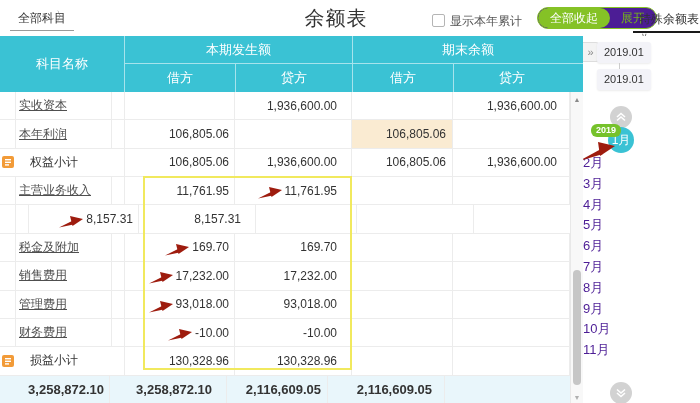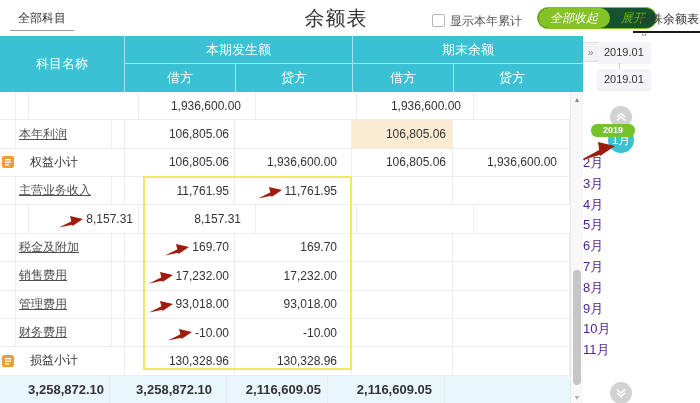--- a/index.html
+++ b/index.html
@@ -12,21 +12,21 @@
   .toolbar{position:absolute;left:0;top:0;width:700px;height:36px;background:#fff;}
   .scope-btn{position:absolute;left:10px;top:8px;padding:2px 8px 3px;font-size:12px;color:#333;
     border-bottom:1px solid #9a9a9a;cursor:pointer;}
   .scope-chev{position:absolute;left:56px;top:8px;font-size:12px;color:#666;}
   .page-title{position:absolute;left:296px;top:5px;width:80px;text-align:center;
     font-size:20px;color:#333;letter-spacing:1px;}
   .ck{position:absolute;left:432px;top:14px;width:11px;height:11px;border:1px solid #b5b5b5;
     border-radius:2px;background:#fff;cursor:pointer;}
   .ck-label{position:absolute;left:450px;top:13px;font-size:12px;color:#555;}
   .pill{position:absolute;left:537px;top:7px;height:22px;border:1px solid #85c226;border-radius:12px;
-    display:flex;overflow:hidden;background:#14532d;box-sizing:border-box;font-style:italic;}
+    display:flex;overflow:hidden;background:#4c1d95;box-sizing:border-box;}
   .pill .seg1{background:#85c226;color:#fff;font-size:12px;line-height:20px;padding:0 12px;
     border-radius:11px;cursor:pointer;}
   .pill .seg2{color:#74b31c;font-size:12px;line-height:20px;padding:0 11px;cursor:pointer;}
   .special{position:absolute;left:639px;top:11px;font-size:12px;color:#333;cursor:pointer;}
   .special .caret{font-size:9px;color:#666;margin-left:2px;}
   .special-underline{position:absolute;left:633px;top:31px;width:67px;height:2px;background:#1a1a1a;}
 
   
   .tablewrap{position:absolute;left:0;top:36px;width:583px;height:367px;}
   .thead{position:absolute;left:0;top:0;width:583px;height:56px;background:#3ac2d4;color:#fff;}
@@ -79,21 +79,21 @@
     font-size:11px;color:#333;line-height:21px;padding-left:7px;box-sizing:border-box;
     box-shadow:0 1px 2px rgba(0,0,0,.08);cursor:pointer;}
   .db1{top:6px;} .db2{top:33px;}
   .db-tick{position:absolute;left:36px;top:27px;width:1px;height:6px;background:#ccc;}
   .circle-btn{position:absolute;left:27px;width:22px;height:22px;border-radius:50%;
     background:#d2d2d2;display:flex;align-items:center;justify-content:center;cursor:pointer;}
   .cb-up{top:70px;} .cb-down{top:346px;}
   .mon-sel{position:absolute;left:25px;top:91px;width:26px;height:26px;border-radius:50%;
     background:#3ac2d4;color:#fff;font-size:12px;display:flex;align-items:center;
     justify-content:center;z-index:1;cursor:pointer;}
-  .year-badge{position:absolute;left:8px;top:88px;padding:1px 12px 2px;background:#76c22b;color:#fff;
+  .year-badge{position:absolute;left:8px;top:88px;padding:1px 5px 2px;background:#76c22b;color:#fff;
     font-size:9px;font-weight:bold;border-radius:6px;z-index:2;}
   .monlist{position:absolute;left:0;top:117px;width:76px;display:flex;flex-direction:column;}
   .mon{height:20.8px;line-height:20.8px;text-align:left;font-size:13px;color:#4c1d95;cursor:pointer;}
   .side-arrow{position:absolute;left:-4px;top:104px;z-index:3;pointer-events:none;}
 </style>
 </head>
 <body>
 
 <div class="toolbar">
   <span class="scope-btn">全部科目</span>
@@ -119,20 +119,23 @@
     <div class="hc hc-end">期末余额</div>
     <div class="hc hc-d1">借方</div>
     <div class="hc hc-c1">贷方</div>
     <div class="hc hc-d2">借方</div>
     <div class="hc hc-c2">贷方</div>
   </div>
 
   <div class="tbody" id="tbody">
       <div class="trow account">
         <div class="c c0"></div>
+        <div class="c cname">
+          <span class="acct">实收资本</span>
+        </div>
         <div class="c cgap"></div>
         <div class="c cd">
           <span class="num"></span>
         </div>
         <div class="c cc">
           <span class="num">1,936,600.00</span>
         </div>
         <div class="c ced">
           <span class="num"></span>
         </div>

